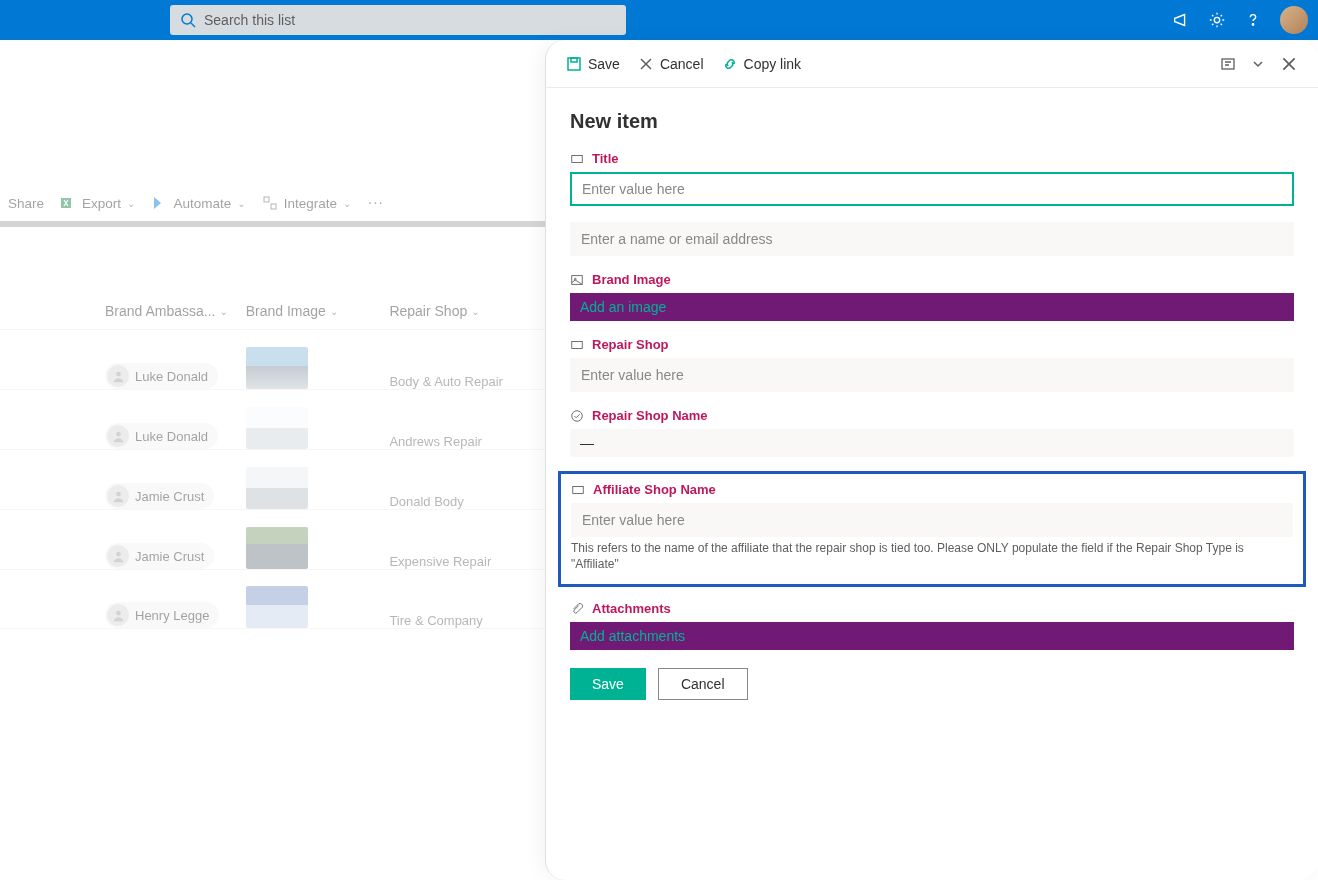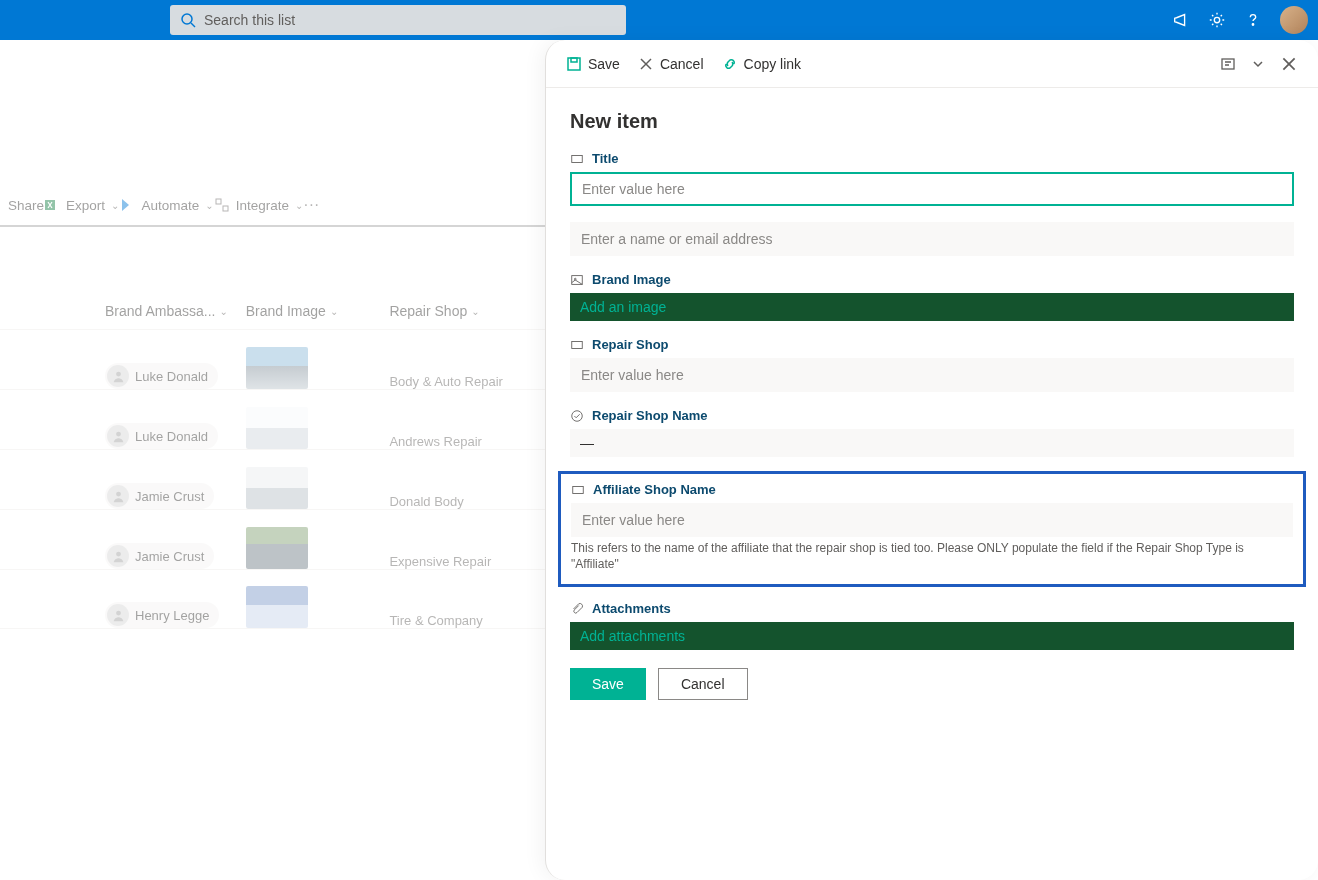--- a/index.html
+++ b/index.html
@@ -12,21 +12,21 @@
   .search-wrap input { border: none; background: transparent; outline: none; font-size: 14px; flex: 1; color: #14532d; }
   .search-wrap input::placeholder { color: #605e5c; }
   .suite-right { margin-left: auto; display: flex; align-items: center; gap: 18px; color: #fff; }
   .suite-right .hicon { width: 18px; height: 18px; display: flex; align-items: center; justify-content: center; cursor: pointer; }
   .avatar { width: 28px; height: 28px; border-radius: 50%; background: linear-gradient(135deg,#d8b28a,#b0825a); cursor: pointer; }
 
   
   .list-bg { position: absolute; top: 40px; left: 0; width: 545px; height: 840px; background: #fff; }
   .list-bg .overlay { position: absolute; inset: 0; background: rgba(255,255,255,0.55); pointer-events: none; }
 
-  .cmdbar { margin-top: 145px; padding: 0 8px; display: flex; align-items: center; font-size: 13.5px; color: #323130; border-bottom: 2px solid #a3a3a3; height: 42px; }
+  .cmdbar { margin-top: 145px; padding: 0 8px; display: flex; align-items: center; gap: 16px; font-size: 13.5px; color: #323130; border-bottom: 6px solid #a3a3a3; height: 42px; }
   .cmdbar .cmd { display: flex; align-items: center; gap: 6px; cursor: pointer; }
   .chev { font-size: 10px; color: #605e5c; }
   .cmdbar .ellips { font-size: 16px; color: #605e5c; cursor: pointer; }
 
   .grid-head { display: flex; padding: 0 8px; font-size: 14px; color: #323130; height: 102px; align-items: flex-end; padding-bottom: 10px; }
   .grid-head .col { display: flex; align-items: center; gap: 4px; }
   .colA { width: 143px; margin-left: 97px;}
   .colB { width: 146px; }
   .colC { width: 150px; }
 
@@ -50,26 +50,26 @@
   .panel-top .pcmd svg { width: 16px; height: 16px; }
   .panel-right { margin-left: auto; display: flex; align-items: center; gap: 14px; color: #605e5c; }
   .panel-right .pi { cursor: pointer; display: flex; align-items: center; }
   .panel-right svg{width:16px;height:16px;}
   .close-x svg{width:18px;height:18px;}
 
   .panel-body { padding: 22px 24px; }
   .panel-title { font-size: 20px; font-weight: 600; color: #323130; margin-bottom: 18px; }
 
   .field { margin-bottom: 16px; }
-  .flabel { display: flex; align-items: center; gap: 8px; font-size: 13px; font-weight: 600; color: #0c4a6e; margin-bottom: 6px; }
+  .flabel { display: flex; align-items: center; gap: 8px; font-size: 13px; font-weight: 600; color: #be185d; margin-bottom: 6px; }
   .flabel svg { width: 14px; height: 14px; color: #605e5c; }
   .finput { width: 100%; height: 34px; background: #f9f8f7; border: 1px solid #f9f8f7; padding: 0 10px; font-size: 14px; color: #323130; outline: none; }
   .finput::placeholder { color: #8a8886; }
   .finput.focused { background: #fff; border: 2px solid #00b294; }
-  .flink { font-size: 14px; color: #00b294; cursor: pointer; padding: 6px 10px; background:#14532d; display:block;}
+  .flink { font-size: 14px; color: #00b294; cursor: pointer; padding: 6px 10px; background:#701a75; display:block;}
   .fstatic { font-size: 14px; color: #323130; padding: 6px 10px; background:#f9f8f7;}
 
   .hlbox { border: 3px solid #1f5bbf; padding: 8px 10px 6px; margin: -2px -12px 14px; }
   .hlbox .field { margin-bottom: 6px; }
   .hint { font-size: 12px; color: #605e5c; margin-top: 4px; line-height:1.3;}
 
   .btnrow { display: flex; gap: 12px; margin-top: 18px; }
   .btn { height: 32px; padding: 0 22px; font-size: 14px; border: none; cursor: pointer; }
   .btn-primary { background: #00b294; color: #fff; }
   .btn-default { background: #fff; color: #323130; border: 1px solid #8a8886; }

